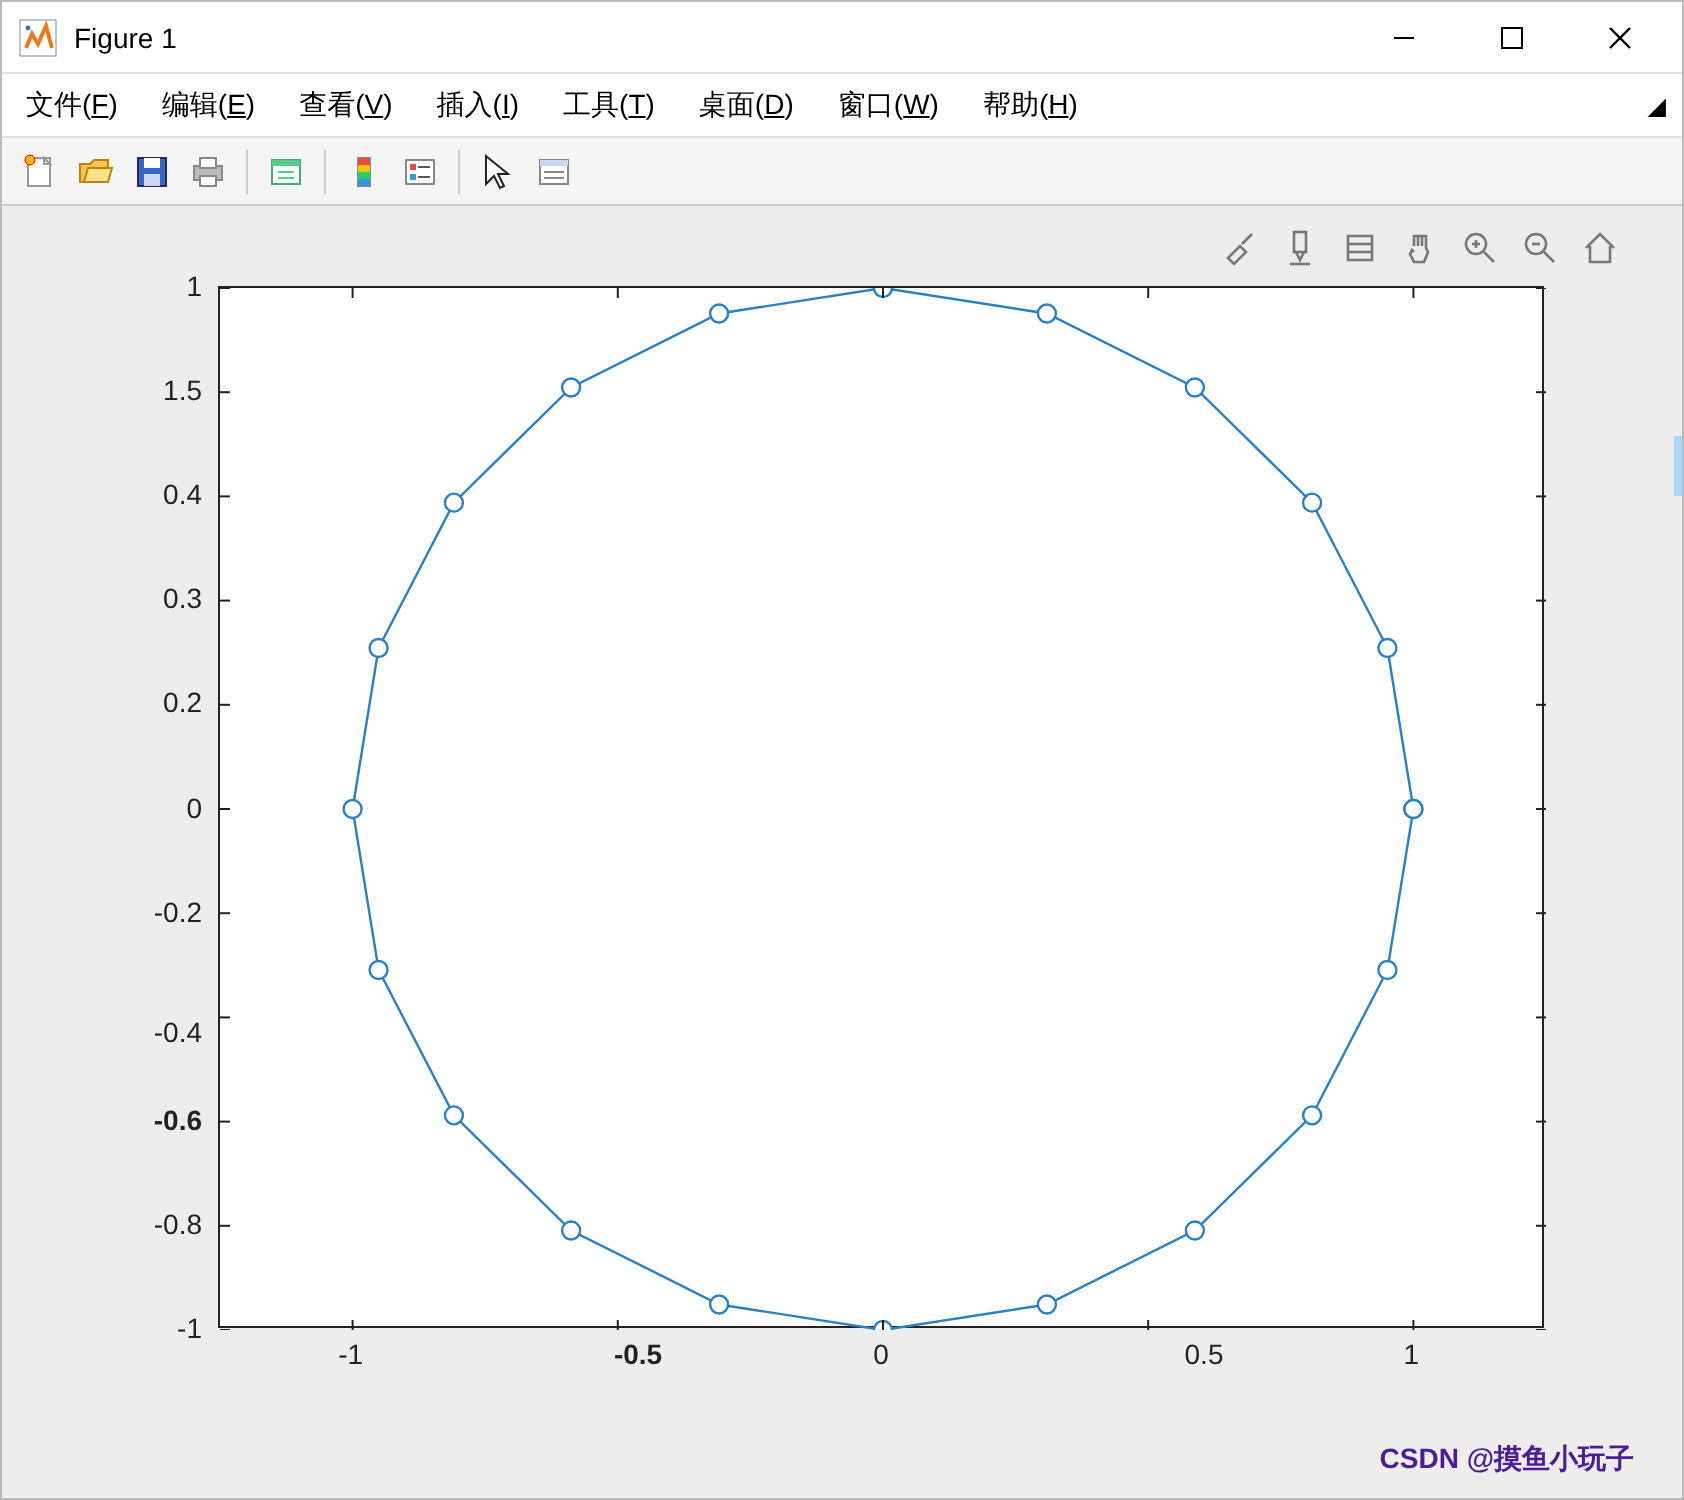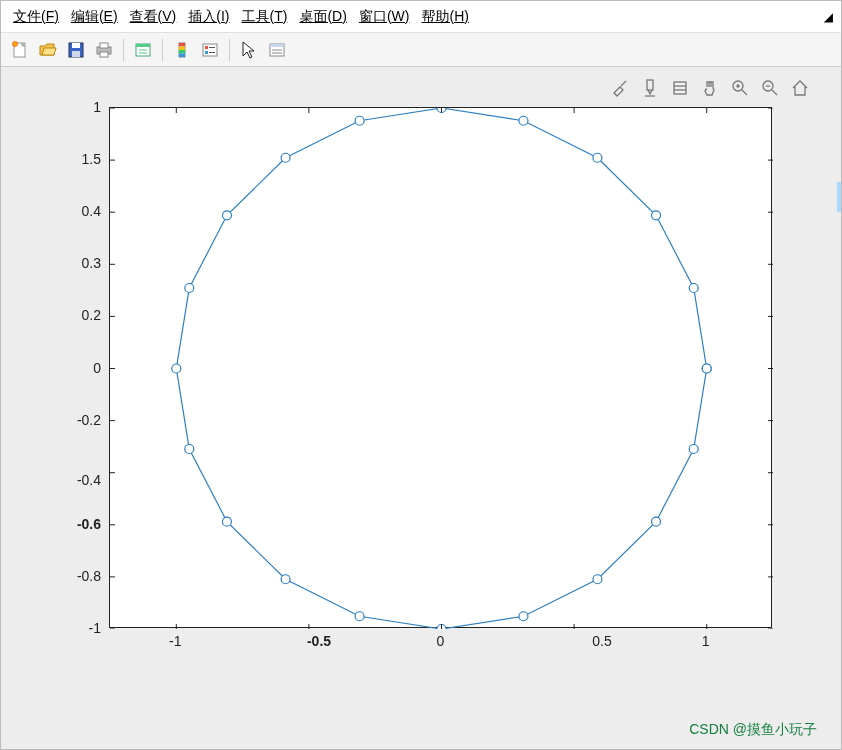--- a/index.html
+++ b/index.html
@@ -53,23 +53,22 @@
     }
     .win-btn svg { width: 14px; height: 14px; }
     .menubar {
       height: 32px;
       background: #fff;
       display: flex;
       align-items: center;
       padding: 0 8px;
       border-bottom: 1px solid #e0e0e0;
       font-size: 14px;
-      gap: 4px;
+      gap: 14px;
       position: relative;
-      text-decoration: underline;
     }
     .menubar .menu-item { padding: 2px 4px; }
     .menubar .underline { text-decoration: underline; }
     .menubar .expand {
       position: absolute;
       right: 8px;
       font-size: 12px;
       color: #000;
     }
     .toolbar {
@@ -138,36 +137,65 @@
       top: 566px;
       font-size: 14px;
       color: #222;
       transform: translateX(-50%);
     }
     .watermark {
       position: absolute;
       bottom: 10px;
       right: 24px;
       font-size: 14px;
-      color: #15803d;
+      color: #4c1d95;
+      font-weight: bold;
     }
     .right-scroll-hint {
       position: absolute;
       right: 0;
       top: 115px;
       width: 4px;
       height: 30px;
       background: #aad8ff;
     }
   </style>
 </head>
 <body>
 
 <div class="window">
 
+  <div class="titlebar">
+    <span class="icon-app">
+      <svg viewBox="0 0 20 20">
+        <rect x="1" y="1" width="18" height="18" fill="#fff" stroke="#888" stroke-width="0.5"></rect>
+        <path d="M4 15 L7 8 L10 13 L14 4 L17 15" stroke="#e87b1f" stroke-width="2" fill="none"></path>
+        <circle cx="5" cy="5" r="1.2" fill="#3a73c4"></circle>
+      </svg>
+    </span>
+    <span class="title">Figure 1</span>
+    <div class="win-controls">
+      <div class="win-btn">
+        <svg viewBox="0 0 14 14">
+            <line x1="2" y1="7" x2="12" y2="7" stroke="#000" stroke-width="1"></line>
+          </svg>
+      </div>
+      <div class="win-btn">
+        <svg viewBox="0 0 14 14">
+            <rect x="2" y="2" width="10" height="10" stroke="#000" fill="none" stroke-width="1"></rect>
+          </svg>
+      </div>
+      <div class="win-btn">
+        <svg viewBox="0 0 14 14">
+            <line x1="2" y1="2" x2="12" y2="12" stroke="#000" stroke-width="1.2"></line>
+            <line x1="12" y1="2" x2="2" y2="12" stroke="#000" stroke-width="1.2"></line>
+          </svg>
+      </div>
+    </div>
+  </div>
 
   <div class="menubar">
     <span class="menu-item"><span>文件(</span><span class="underline">F</span><span>)</span></span>
     <span class="menu-item"><span>编辑(</span><span class="underline">E</span><span>)</span></span>
     <span class="menu-item"><span>查看(</span><span class="underline">V</span><span>)</span></span>
     <span class="menu-item"><span>插入(</span><span class="underline">I</span><span>)</span></span>
     <span class="menu-item"><span>工具(</span><span class="underline">T</span><span>)</span></span>
     <span class="menu-item"><span>桌面(</span><span class="underline">D</span><span>)</span></span>
     <span class="menu-item"><span>窗口(</span><span class="underline">W</span><span>)</span></span>
     <span class="menu-item"><span>帮助(</span><span class="underline">H</span><span>)</span></span>

